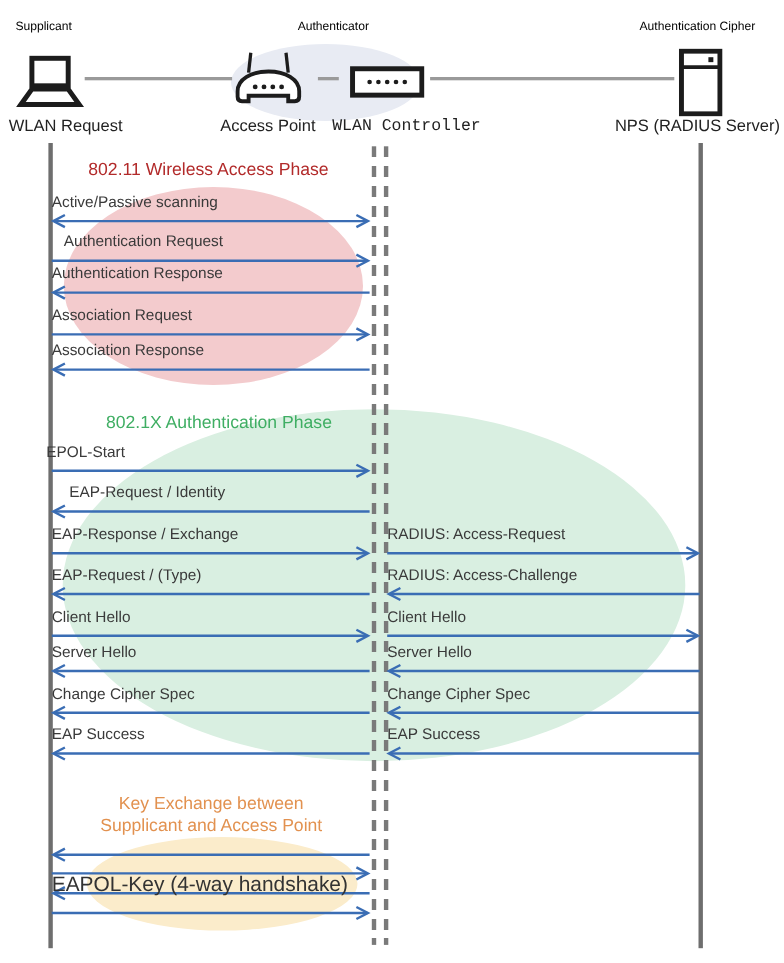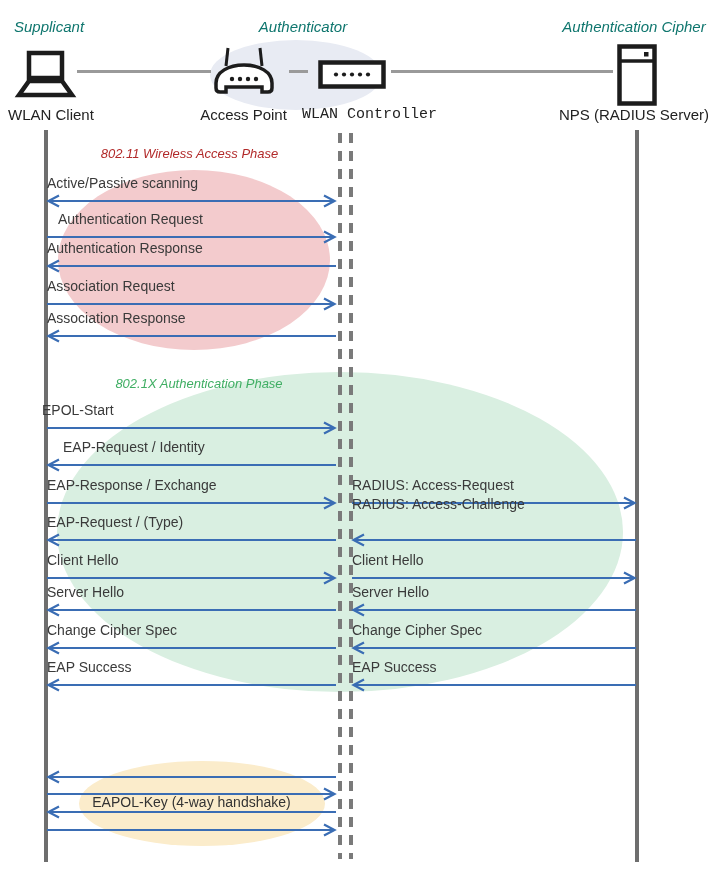--- a/index.html
+++ b/index.html
@@ -18,47 +18,47 @@
     --authenticator-fill:#e8ebf3;
   }
   html,body{margin:0;padding:0;}
   body{
     width:713px;height:875px;position:relative;overflow:hidden;
     background:#ffffff;
     font-family:"Liberation Sans","DejaVu Sans",sans-serif;
     color:var(--text-dark);
   }
   
-  .actor-role{position:absolute;top:18px;font-size:15px;color:#0f766e;white-space:nowrap;font-style:italic;}
+  .actor-role{position:absolute;top:18px;font-size:11px;color:#000000;white-space:nowrap;}
   .role-center{text-align:center;}
   
   .device-label{position:absolute;top:106px;font-size:15px;color:#222;white-space:nowrap;}
   
   .auth-ellipse{position:absolute;left:210px;top:40px;width:172px;height:70px;border-radius:50%;background:var(--authenticator-fill);}
   
   .conn{position:absolute;top:70px;height:3px;background:var(--connector-gray);}
   
   .lifeline{position:absolute;top:130px;width:4px;height:732px;background:var(--lifeline-gray);}
   .dashline{position:absolute;top:133px;width:4px;height:726px;
     background:repeating-linear-gradient(to bottom,var(--dashed-gray) 0 10px,transparent 10px 18px);}
   
   .phase-ellipse{position:absolute;border-radius:50%;}
   .pe1{left:58px;top:170px;width:272px;height:180px;background:var(--phase1-fill);}
   .pe2{left:57px;top:372px;width:566px;height:320px;background:var(--phase2-fill);}
   .pe3{left:79px;top:761px;width:246px;height:85px;background:var(--phase3-fill);}
   
-  .phase-title{position:absolute;font-size:13px;text-align:center;white-space:nowrap;font-style:italic;}
+  .phase-title{position:absolute;font-size:16px;text-align:center;white-space:nowrap;}
   .pt1{left:48px;width:283px;top:146px;color:var(--phase1-red);}
   .pt2{left:48px;width:302px;top:376px;color:var(--phase2-green);}
   .pt3{left:48px;width:288px;top:721px;color:var(--phase3-orange);line-height:20px;}
   
   .msg-arrow{position:absolute;overflow:visible;}
   .msg-arrow line,.msg-arrow polyline{stroke:var(--arrow-blue);stroke-width:2.2;fill:none;}
   .msg-label{position:absolute;text-align:left;font-size:14px;color:var(--text-dark);white-space:nowrap;}
-  .annotation{position:absolute;left:47px;width:289px;top:794px;text-align:center;font-size:14px;color:#333;}
+  .annotation{position:absolute;left:47px;width:289px;top:794px;text-align:left;font-size:19px;color:#333;}
   
   .icon{position:absolute;}
   .icon path,.icon rect,.icon line{stroke:var(--icon-black);fill:none;}
   .icon .fillw{fill:#ffffff;}
   .icon .dot{fill:var(--icon-black);stroke:none;}
 </style>
 </head>
 <body>
 
 <div class="auth-ellipse"></div>
@@ -91,32 +91,34 @@
   <circle class="dot" cx="34" cy="14.5" r="2.1"></circle>
   <circle class="dot" cx="42" cy="14.5" r="2.1"></circle>
   <circle class="dot" cx="50" cy="14.5" r="2.1"></circle>
 </svg>
 <svg class="icon" style="left:617px;top:44px;" width="40" height="62" viewBox="0 0 40 62">
   <rect class="fillw" x="2.5" y="2.5" width="35" height="57" stroke-width="4.5"></rect>
   <line x1="3" y1="17" x2="37" y2="17" stroke-width="3.5"></line>
   <rect class="dot" x="27" y="8" width="4.5" height="4.5"></rect>
 </svg>
 
-<div class="device-label" style="left:8px;">WLAN Client</div>
+<div class="device-label" style="left:8px;">WLAN Request</div>
 <div class="device-label role-center" style="left:183px;width:121px;">Access Point</div>
 <div class="device-label role-center" style="left:302px;width:121px;font-family:Liberation Mono, monospace;">WLAN Controller</div>
 <div class="device-label role-center" style="left:556px;width:156px;">NPS (RADIUS Server)</div>
 
 <div class="phase-ellipse pe1"></div>
 <div class="phase-ellipse pe2"></div>
 <div class="phase-ellipse pe3"></div>
 
 <div class="phase-title pt1">802.11 Wireless Access Phase</div>
 <div class="phase-title pt2">802.1X Authentication Phase</div>
 <div class="phase-title pt3">
+  <div>Key Exchange between</div>
+  <div>Supplicant and Access Point</div>
 </div>
 
 <div class="lifeline" style="left:44px;"></div>
 <div class="dashline" style="left:338px;"></div>
 <div class="dashline" style="left:349px;"></div>
 <div class="lifeline" style="left:635px;"></div>
 
 <div id="messages">
     <svg class="msg-arrow" width="289" height="16" style="left: 47px; top: 193px;">
       <line x1="2" x2="287" y1="8" y2="8"></line>
@@ -166,21 +168,21 @@
     <div class="msg-label" style="left: 352px; width: 284px; top: 477px;">RADIUS: Access-Request</div>
     <svg class="msg-arrow" width="289" height="16" style="left: 47px; top: 532px;">
       <line x1="2" x2="289" y1="8" y2="8"></line>
       <polyline points="12,2.5 1.5,8 12,13.5"></polyline>
     </svg>
     <div class="msg-label" style="left: 47px; width: 289px; top: 514px;">EAP-Request / (Type)</div>
     <svg class="msg-arrow" width="284" height="16" style="left: 352px; top: 532px;">
       <line x1="2" x2="284" y1="8" y2="8"></line>
       <polyline points="12,2.5 1.5,8 12,13.5"></polyline>
     </svg>
-    <div class="msg-label" style="left: 352px; width: 284px; top: 496px;">RADIUS: Access-Challenge</div>
+    <div class="msg-label" style="left: 352px; width: 284px; top: 514px;">RADIUS: Access-Challenge</div>
     <svg class="msg-arrow" width="289" height="16" style="left: 47px; top: 570px;">
       <line x1="0" x2="287" y1="8" y2="8"></line>
       <polyline points="277,2.5 287.5,8 277,13.5"></polyline>
     </svg>
     <div class="msg-label" style="left: 47px; width: 289px; top: 552px;">Client Hello</div>
     <svg class="msg-arrow" width="284" height="16" style="left: 352px; top: 570px;">
       <line x1="0" x2="282" y1="8" y2="8"></line>
       <polyline points="272,2.5 282.5,8 272,13.5"></polyline>
     </svg>
     <div class="msg-label" style="left: 352px; width: 284px; top: 552px;">Client Hello</div>

